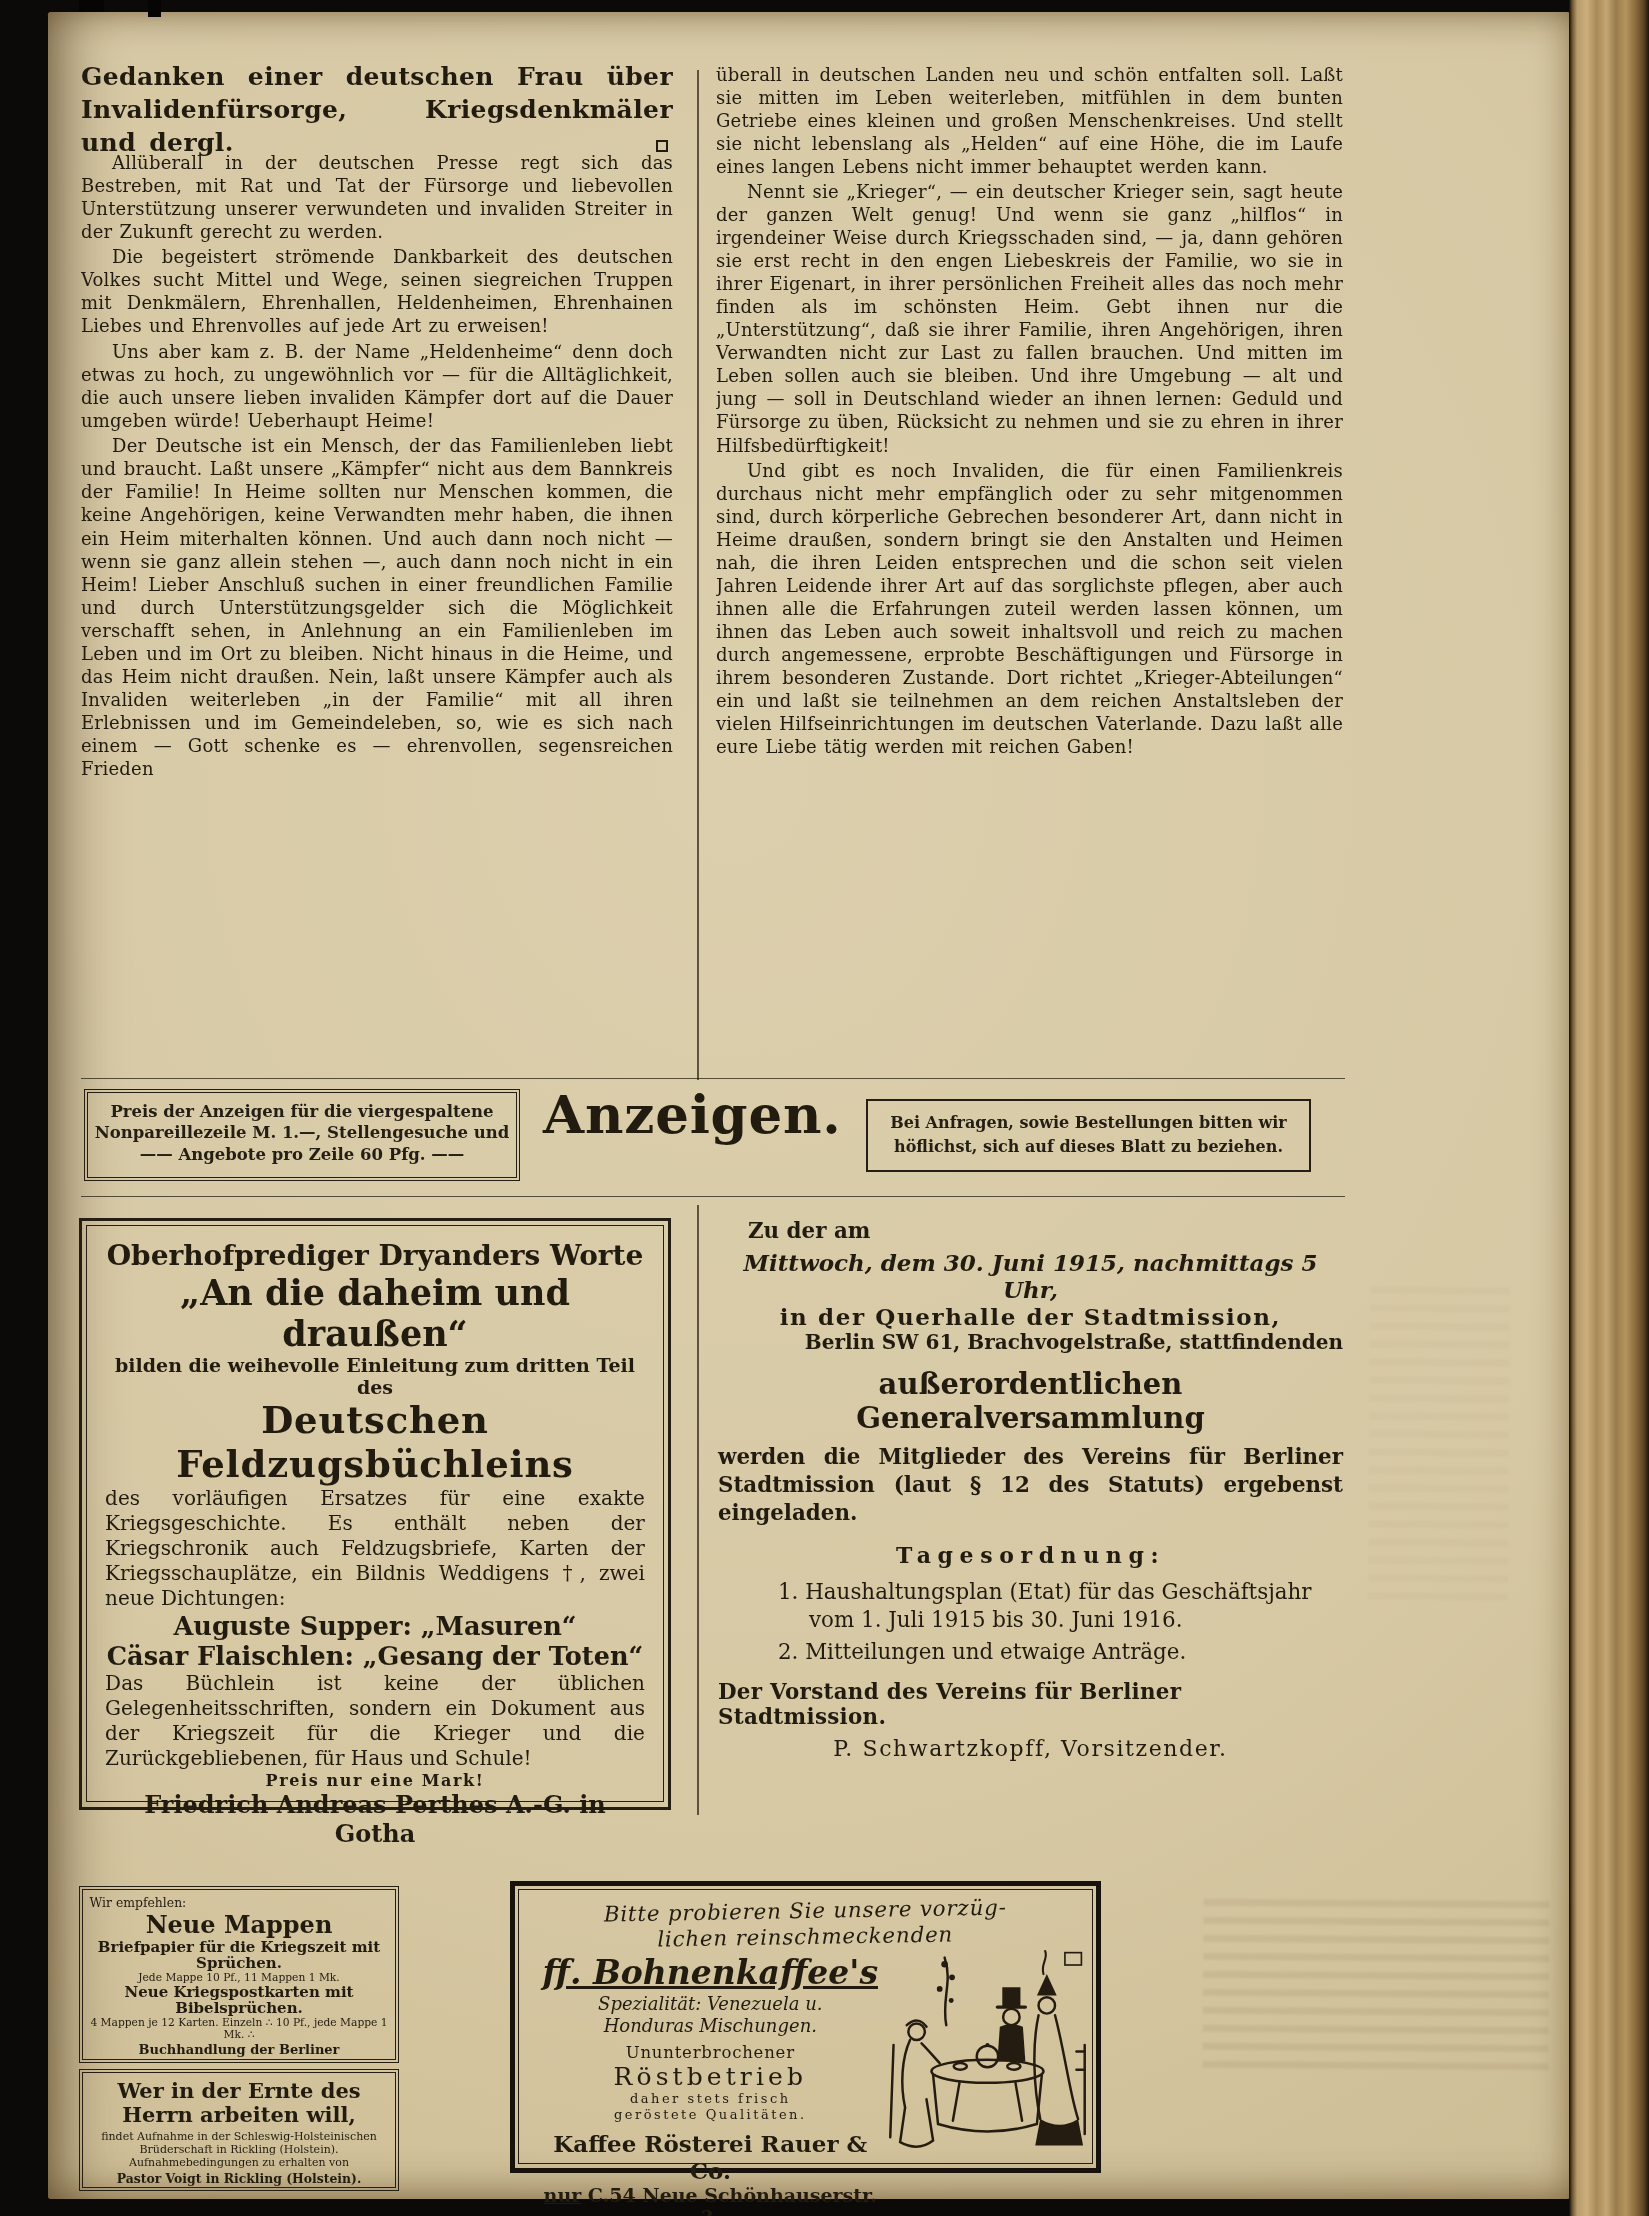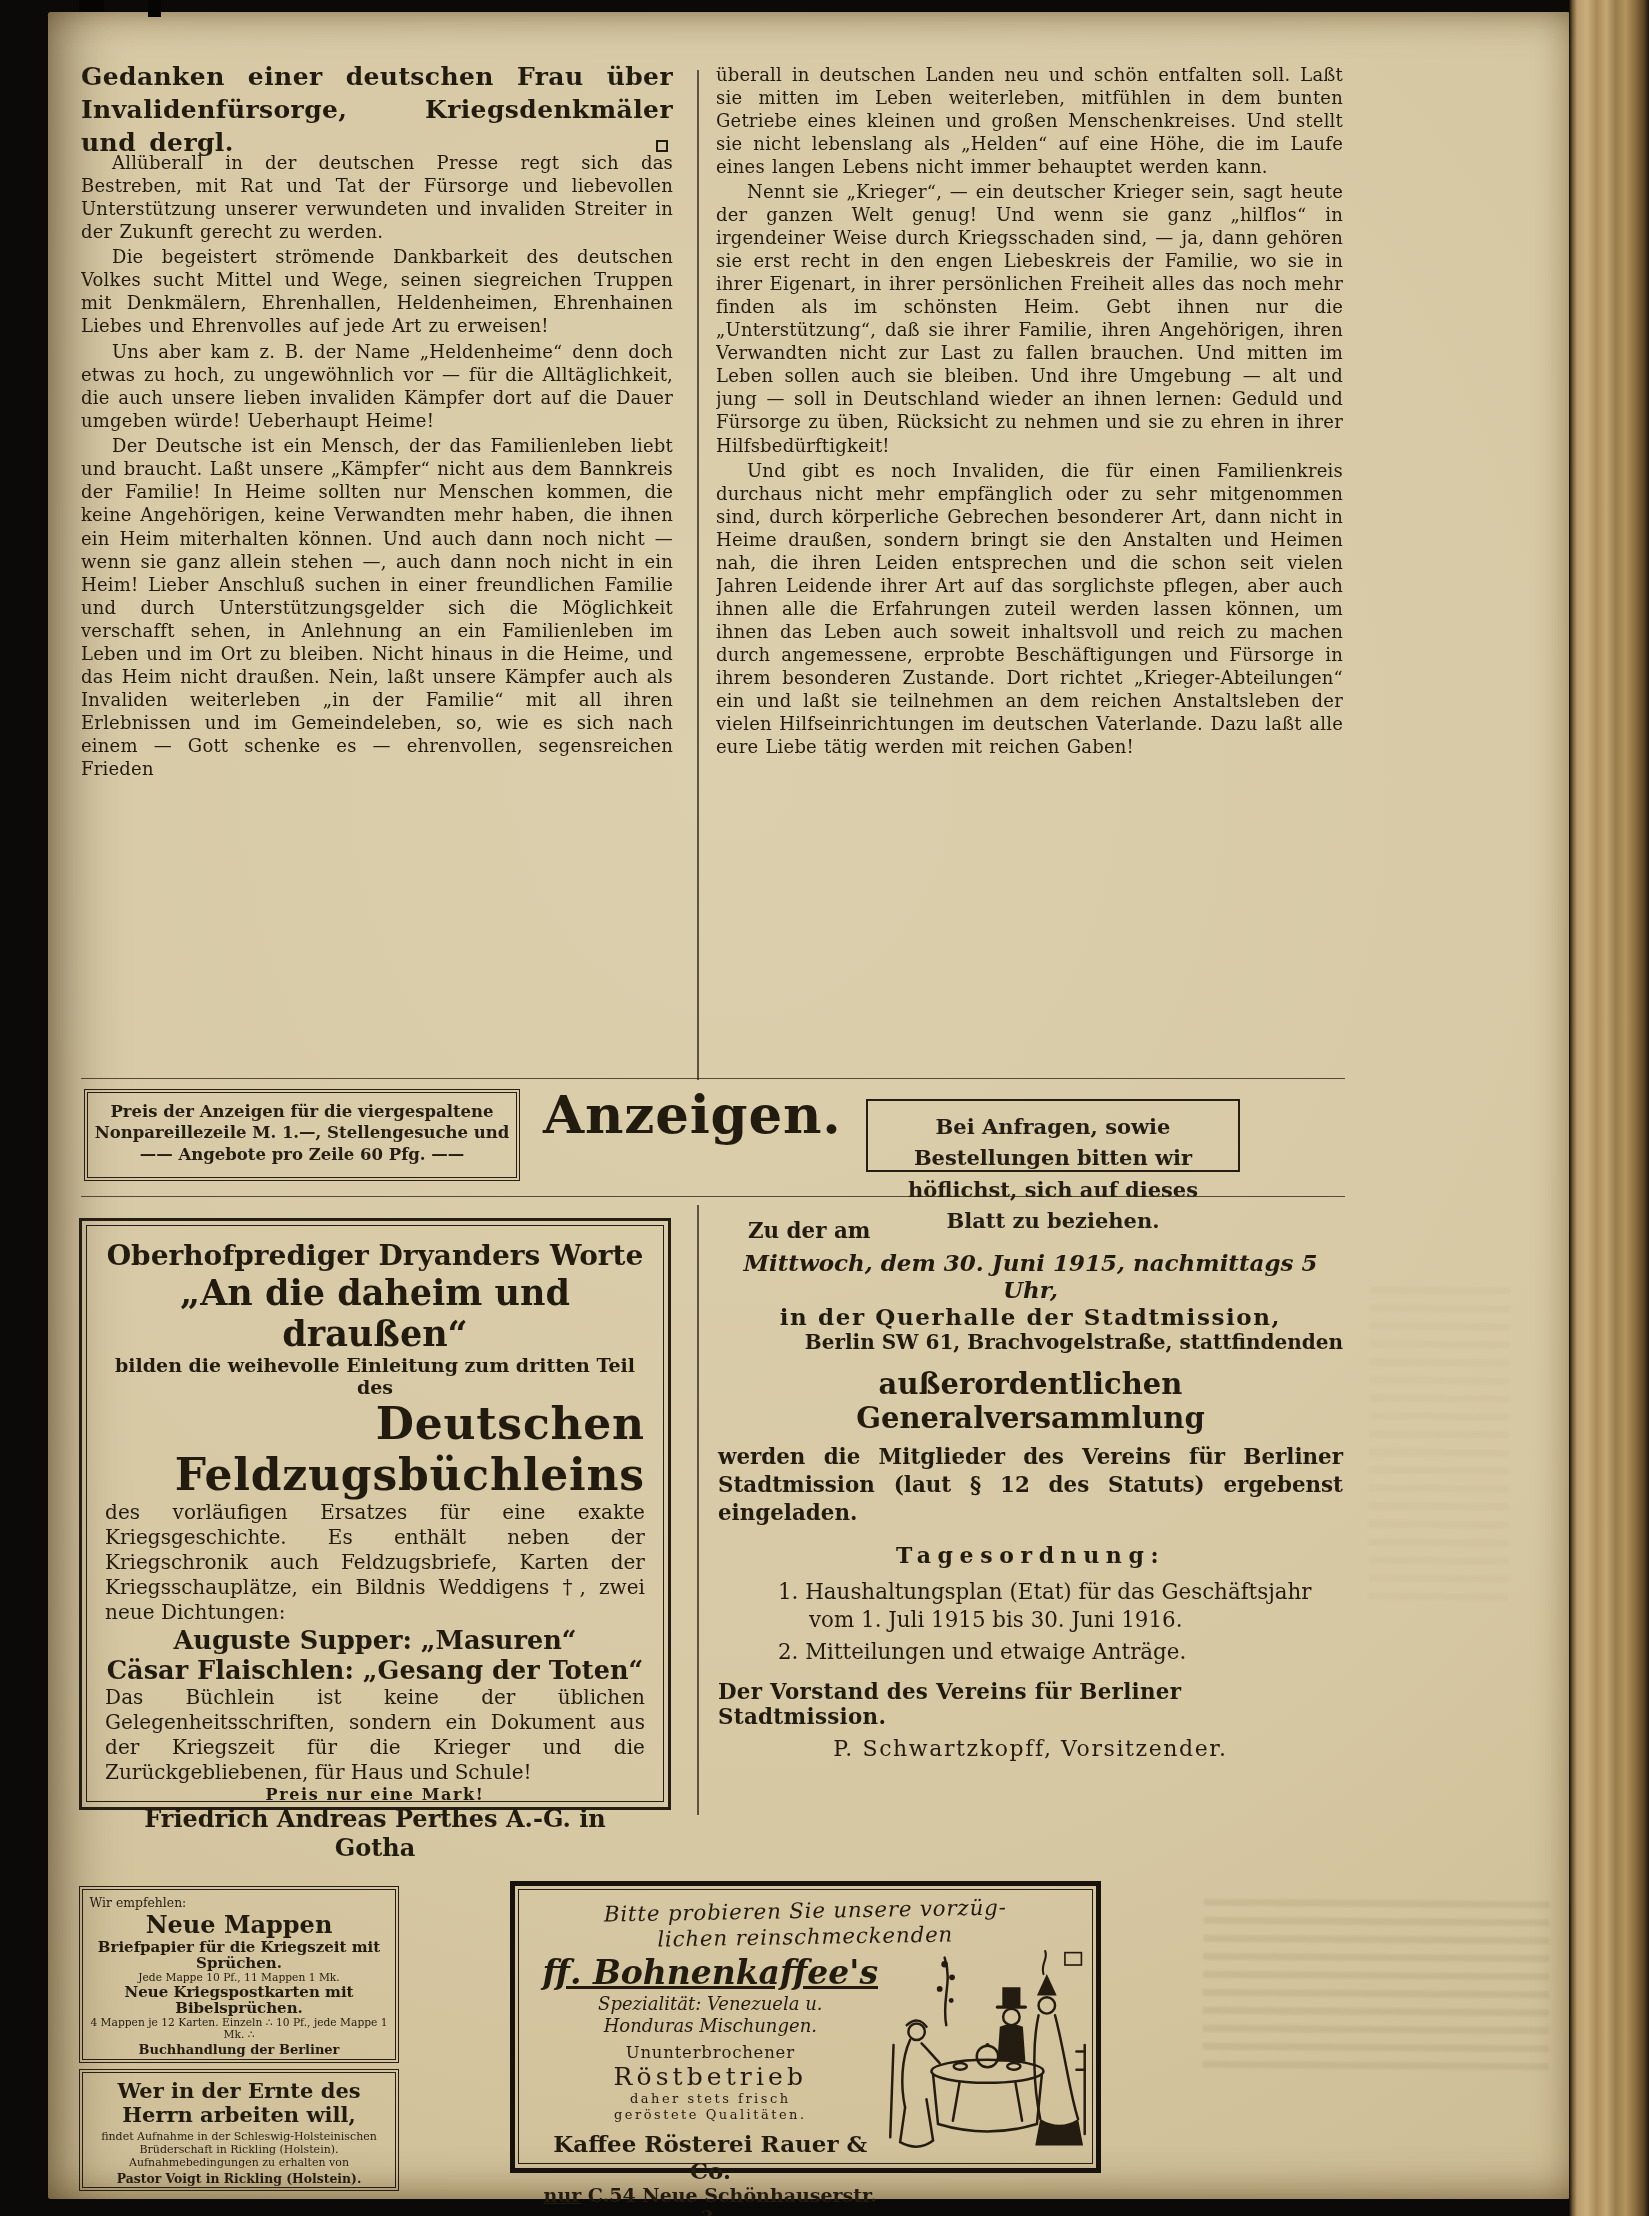--- a/index.html
+++ b/index.html
@@ -72,39 +72,39 @@
   #anz-left {
     left: 36px; top: 1077px; width: 436px; height: 92px;
     border: 4.1px double #241e14; padding: 8.2px 6.6px;
     font-size: 16.5px; line-height: 1.32; font-weight: bold;
   }
   #anz-title {
     position: absolute; left: 495px; top: 1071px; width: 297px;
     text-align: center; font-size: 53px; font-weight: bold; letter-spacing: 0.8px;
   }
   #anz-right {
-    left: 818px; top: 1087px; width: 374px; height: 73px;
+    left: 818px; top: 1087px; width: 445px; height: 73px;
     border: 2.5px solid #241e14; padding: 10px 8.2px;
-    font-size: 21px; line-height: 1.5; font-weight: bold;
+    font-size: 16px; line-height: 1.5; font-weight: bold;
   }
 
   
   #ad-feldzug {
     position: absolute; left: 31px; top: 1206px; width: 592px; height: 592px;
     border: 3.3px solid #241e14; padding: 4.1px;
   }
   #ad-feldzug .inner {
     border: 1.6px solid #241e14; height: 100%; padding: 13px 18px;
     display: flex; flex-direction: column; justify-content: space-between;
     text-align: center;
   }
   .f1 { font-size: 28px; font-weight: bold; }
   .f2 { font-size: 35px; font-weight: bold; }
   .f3 { font-size: 19px; font-weight: bold; }
-  .f4 { font-size: 44px; font-weight: bold; letter-spacing: 0.8px; text-align: right; }
+  .f4 { font-size: 37px; font-weight: bold; letter-spacing: 0.8px; }
   .fpara { font-size: 20px; text-align: justify; line-height: 1.25; }
   .f5 { font-size: 25.6px; font-weight: bold; }
   .f7 { font-size: 16px; letter-spacing: 1.6px; font-weight: bold; }
   .f8 { font-size: 24px; font-weight: bold; }
 
   
   #ad-general { position: absolute; left: 670px; top: 1206px; width: 625px; }
   .g-intro  { font-size: 21.4px; padding-left: 30px; margin-bottom: 6.6px; font-weight: bold; }
   .g-when   { font-size: 23px; font-weight: bold; text-align: center; font-style: italic; }
   .g-where1 { font-size: 23px; font-weight: bold; text-align: center; letter-spacing: 1.6px; }

